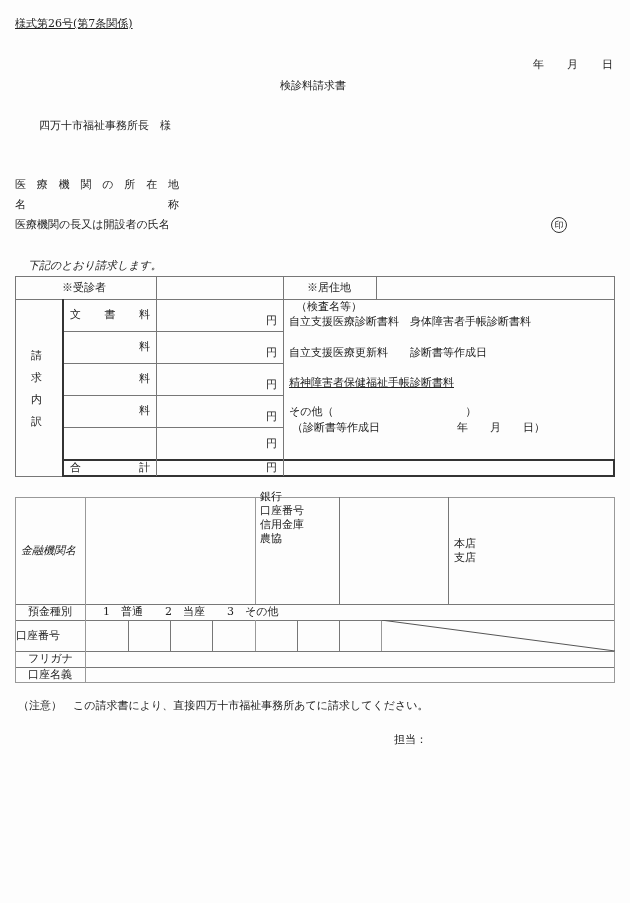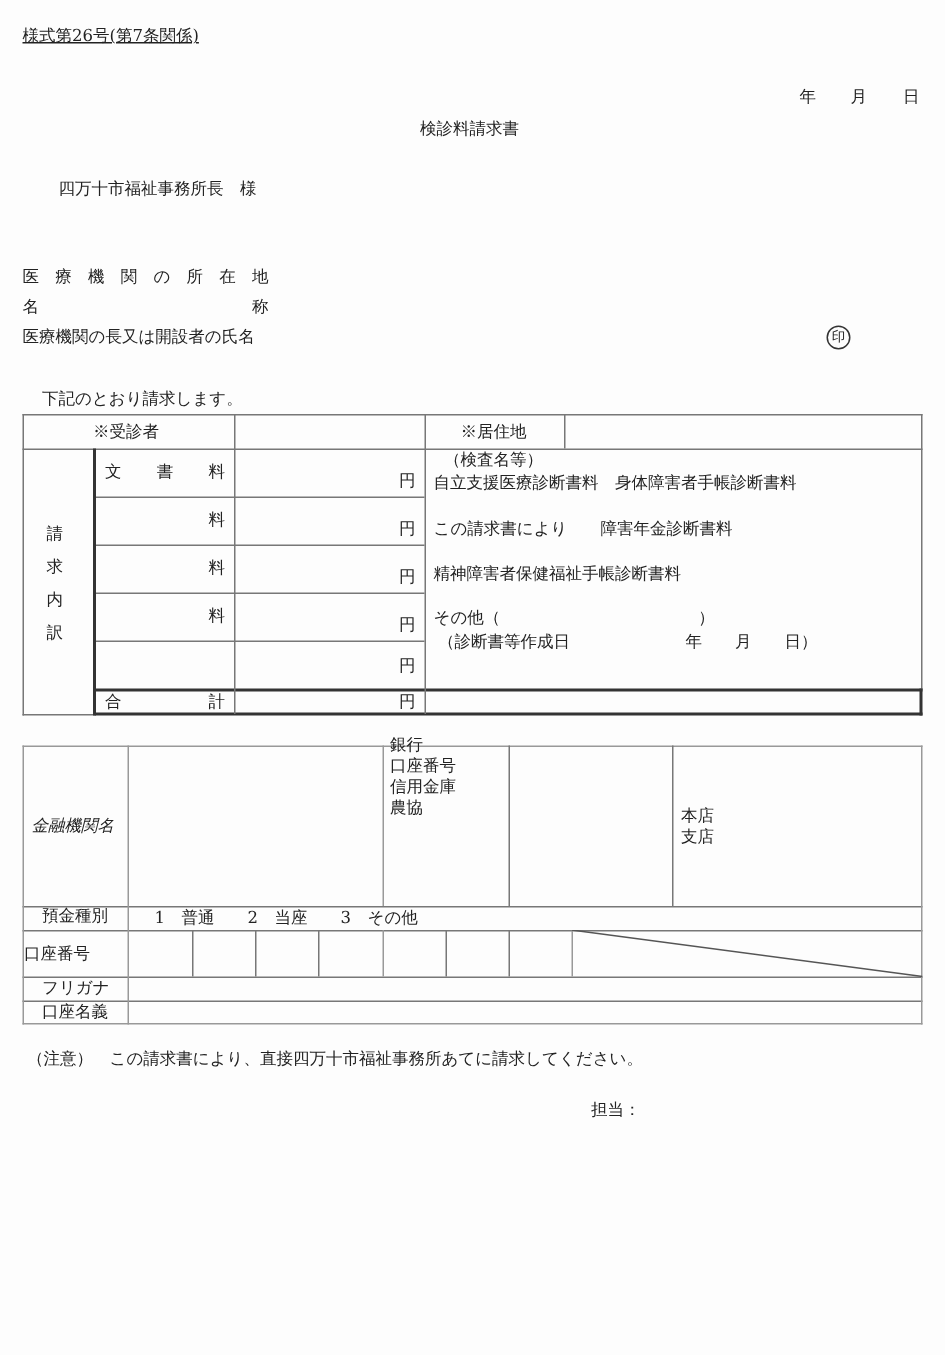--- a/index.html
+++ b/index.html
@@ -34,21 +34,21 @@
     <span>在</span>
     <span>地</span>
 </div>
 <div class="abs spread" style="left:15px;top:198px;width:164px;">
   <span>名</span>
     <span>称</span>
 </div>
 <div class="abs" style="left:15px;top:218px;">医療機関の長又は開設者の氏名</div>
 <div class="seal" style="left:551px;top:217px;">印</div>
 
-<div class="abs" style="left:28px;top:259px;">下記のとおり請求します。</div>
+<div class="abs" style="left:28px;top:259px;font-style:italic;">下記のとおり請求します。</div>
 
 <div>
   <div class="hl" style="left:15px;top:276px;width:600px;"></div>
   <div class="hl" style="left:15px;top:299px;width:600px;"></div>
   <div class="hl" style="left:63px;top:331px;width:220px;"></div>
   <div class="hl" style="left:63px;top:363px;width:220px;"></div>
   <div class="hl" style="left:63px;top:395px;width:220px;"></div>
   <div class="hl" style="left:63px;top:427px;width:220px;"></div>
   <div class="thick-h" style="left:63px;top:459px;width:552px;"></div>
   <div class="hl" style="left:15px;top:476px;width:48px;"></div>
@@ -90,22 +90,22 @@
 <div class="abs" style="left:266px;top:437px;">円</div>
 
 <div class="abs spread" style="left:70px;top:461px;width:80px;">
   <span>合</span>
     <span>計</span>
 </div>
 <div class="abs" style="left:266px;top:461px;">円</div>
 
 <div class="abs" style="left:296px;top:300px;">（検査名等）</div>
 <div class="abs" style="left:289px;top:315px;">自立支援医療診断書料　身体障害者手帳診断書料</div>
-<div class="abs" style="left:289px;top:346px;">この請求書により　　障害年金診断書料</div>
-<div class="abs" style="left:289px;top:376px;">精神障害者保健福祉手帳診断書料</div>
+<div class="abs" style="left:289px;top:346px;">自立支援医療更新料　　診断書等作成日</div>
+<div class="abs" style="left:289px;top:376px;text-decoration:underline;">精神障害者保健福祉手帳診断書料</div>
 <div class="abs" style="left:289px;top:405px;">その他（　　　　　　　　　　　　）</div>
 <div class="abs" style="left:292px;top:421px;">（診断書等作成日　　　　　　　年　　月　　日）</div>
 
 <div>
   <div class="hl" style="left:15px;top:497px;width:600px;background:#999;"></div>
   <div class="hl" style="left:15px;top:604px;width:600px;"></div>
   <div class="hl" style="left:15px;top:620px;width:600px;"></div>
   <div class="hl" style="left:15px;top:651px;width:600px;"></div>
   <div class="hl" style="left:15px;top:667px;width:600px;"></div>
   <div class="hl" style="left:15px;top:682px;width:600px;background:#999;"></div>

